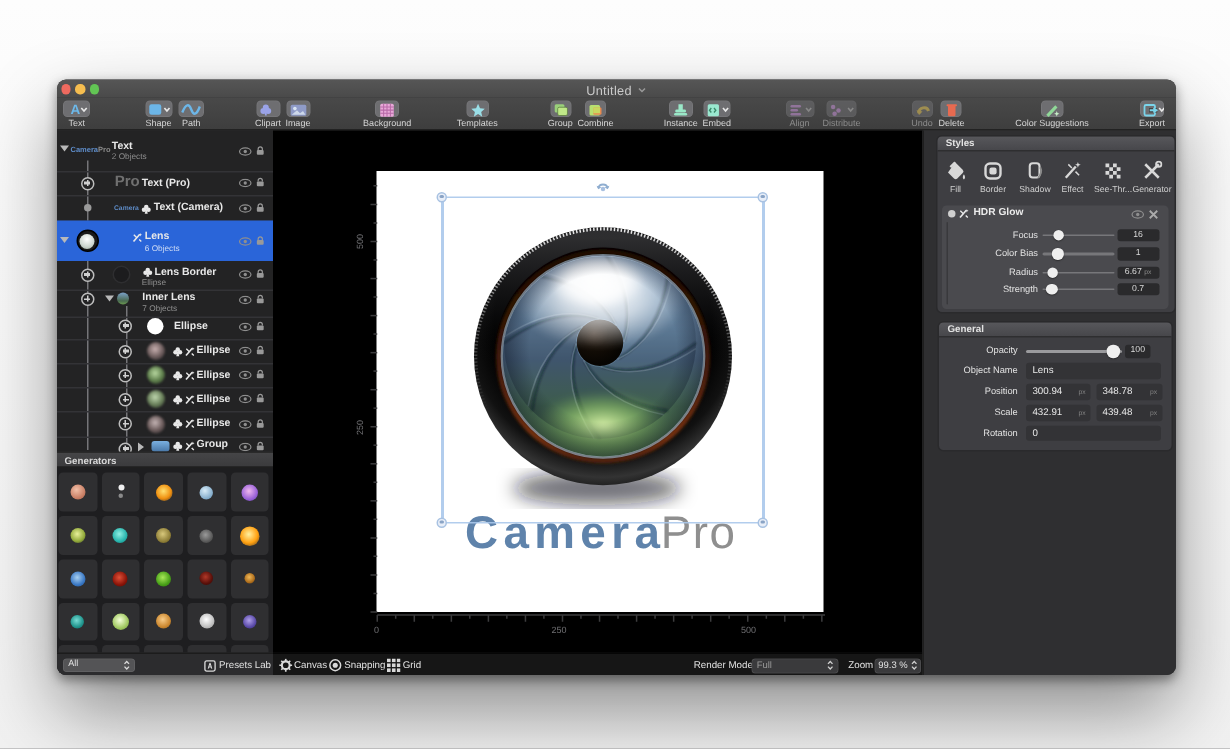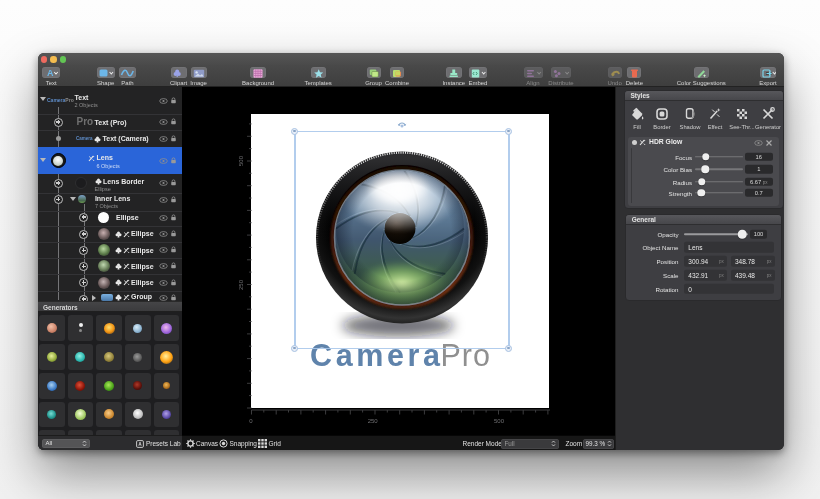--- a/index.html
+++ b/index.html
@@ -74,20 +74,23 @@
 .field span{position:absolute;left:4px;top:2px;}
 .field i{font-style:normal;position:absolute;right:3px;top:3px;font-size:4.5px;color:#808080;}
 .icn{position:absolute;}
 </style></head>
 <body>
 <div id="win">
   <div id="titlebar">
     <div class="tl" style="left:2.5px;background:#ee6a5f;"></div>
     <div class="tl" style="left:12.2px;background:#f5bd4f;"></div>
     <div class="tl" style="left:21.9px;background:#62c554;"></div>
+    <div id="title">Untitled<svg class="chev" width="6" height="4" viewBox="0 0 6 4">
+          <polyline points="1,1 3,3 5,1" fill="none" stroke="#9a9a9a" stroke-width="1"></polyline>
+        </svg></div>
   </div>
   <div id="toolbar">
       <div class="tbtn" style="left:4.4px;width:17.7px;">
         <svg width="18" height="12" viewBox="0 0 18 12">
           <text x="5" y="9" font-size="9" font-weight="bold" fill="#6db9ea" font-family="Liberation Sans">A</text>
           <polyline points="12.2,5 14,7 15.8,5" fill="none" stroke="#e8e8e8" stroke-width="1.1"></polyline>
         </svg>
       </div>
 <div class="tlabel" style="left:13.2px;">Text</div>
 <div class="tbtn" style="left:58.5px;width:18.4px;">

